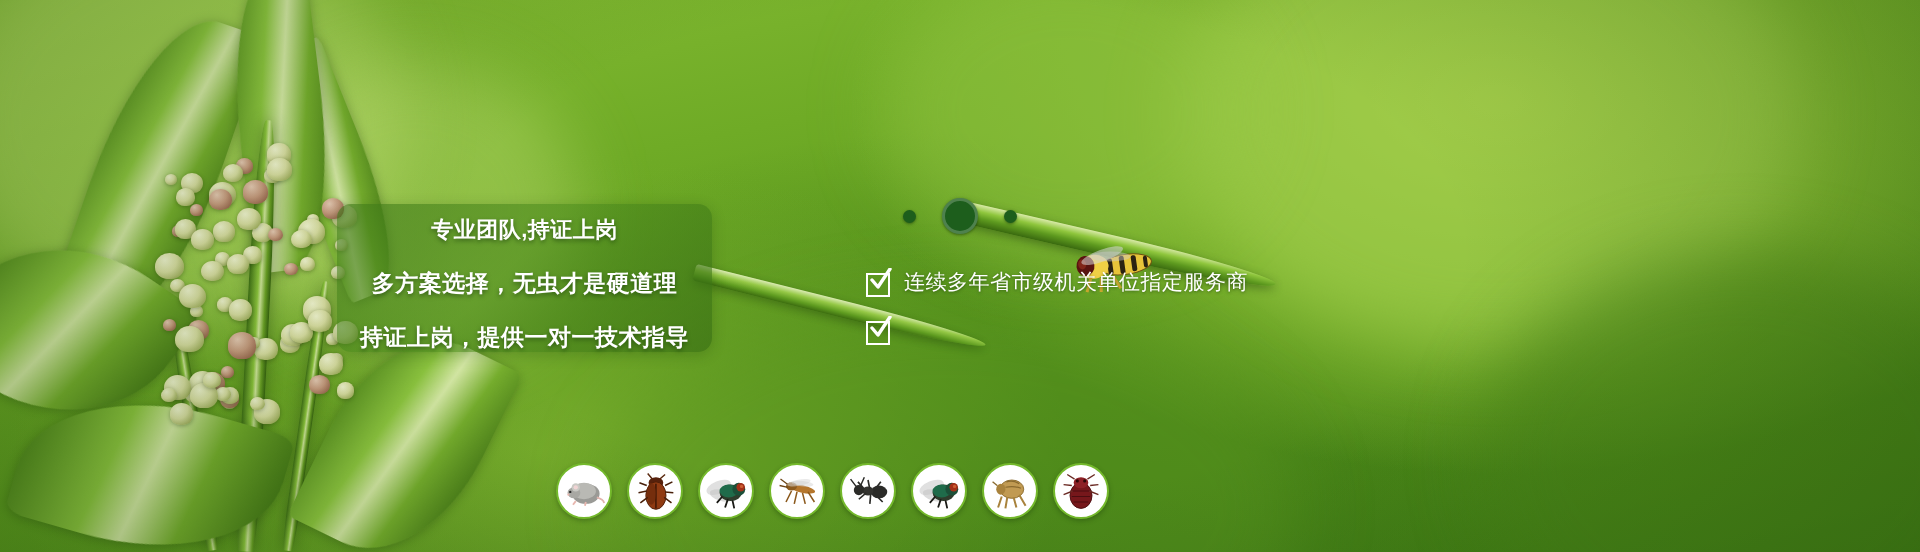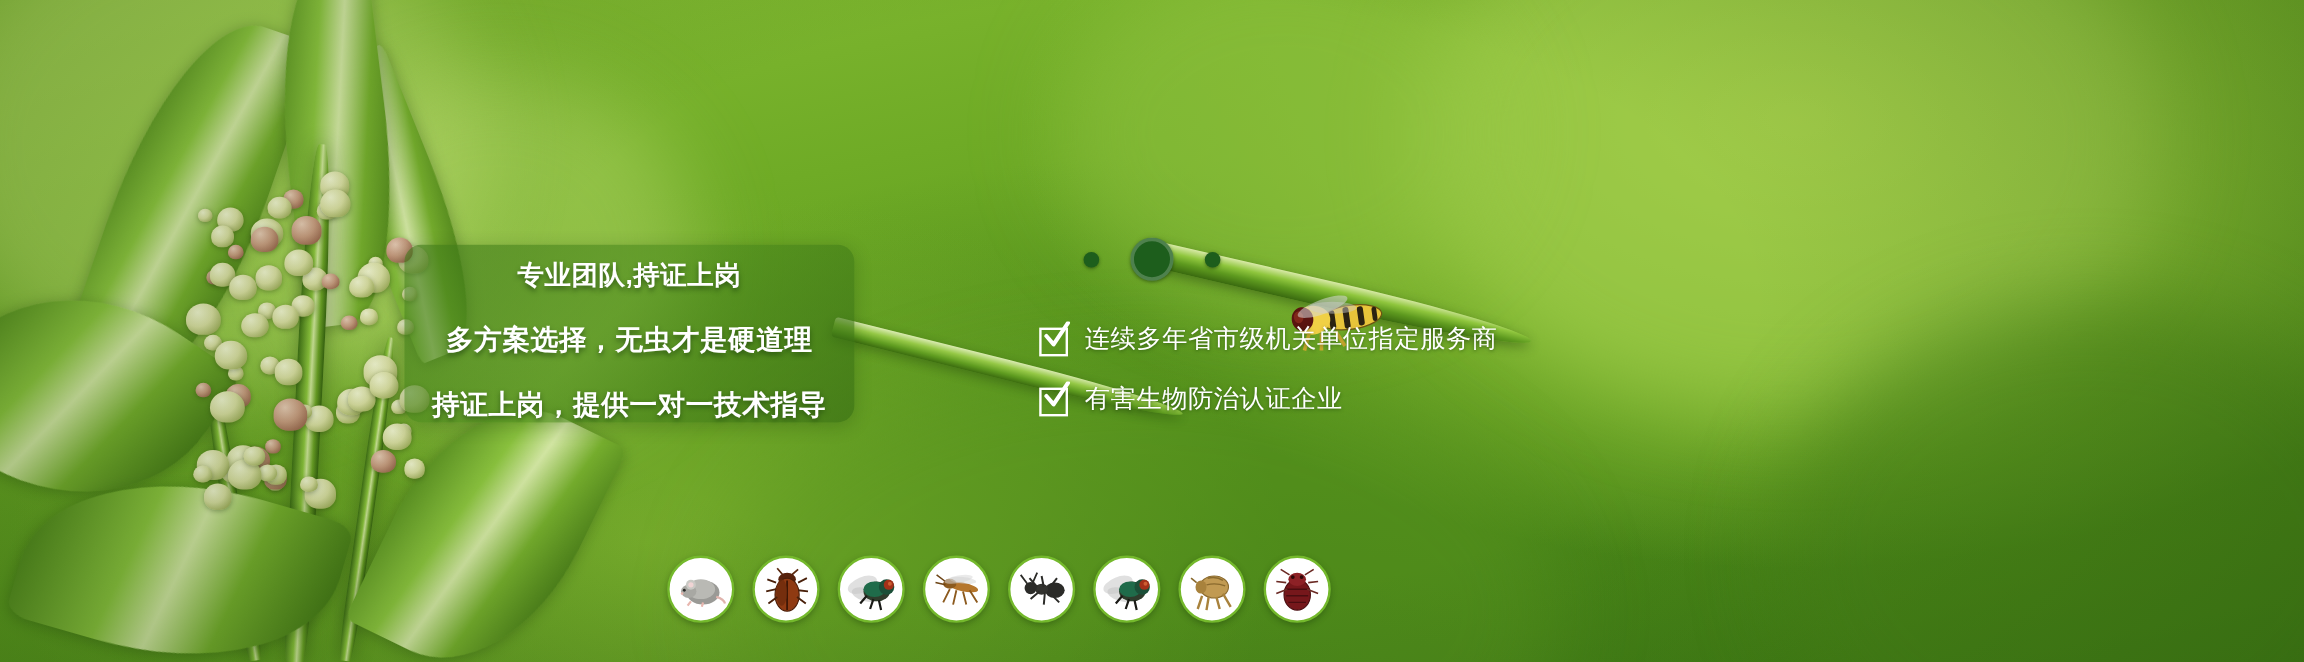--- a/index.html
+++ b/index.html
@@ -286,21 +286,20 @@
       </span>
       <span class="bullet-text">连续多年省市级机关单位指定服务商</span>
     </div>
     <div class="bullet">
       <span class="cb">
         <span class="box"></span>
         <svg class="tick" viewBox="0 0 24 24" width="24" height="24">
           <path d="M4 12 L10 19 L22 1" fill="none" stroke="#ffffff" stroke-width="3.4" stroke-linecap="round" stroke-linejoin="round"></path>
         </svg>
       </span>
-      <span class="bullet-text">有害生物防治认证企业</span>
     </div>
   </div>
 
   <div class="pests">
 
     <div class="pest">
       <svg viewBox="0 0 48 48" width="44" height="44">
         <ellipse cx="26" cy="27" rx="15" ry="11" fill="#9a9a96"></ellipse>
         <ellipse cx="24" cy="24" rx="13" ry="9" fill="#b9b9b4"></ellipse>
         <ellipse cx="13" cy="26" rx="7" ry="6" fill="#a8a8a3"></ellipse>

